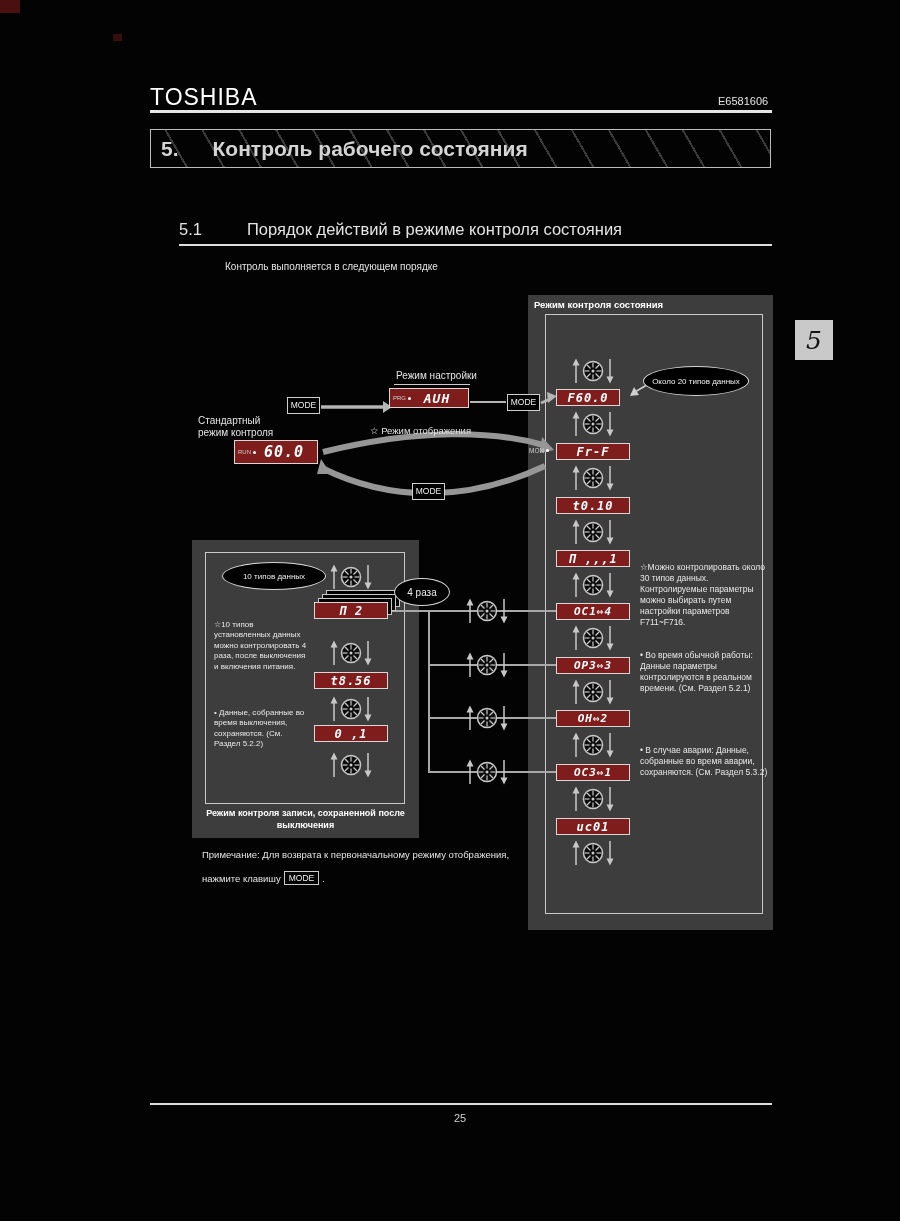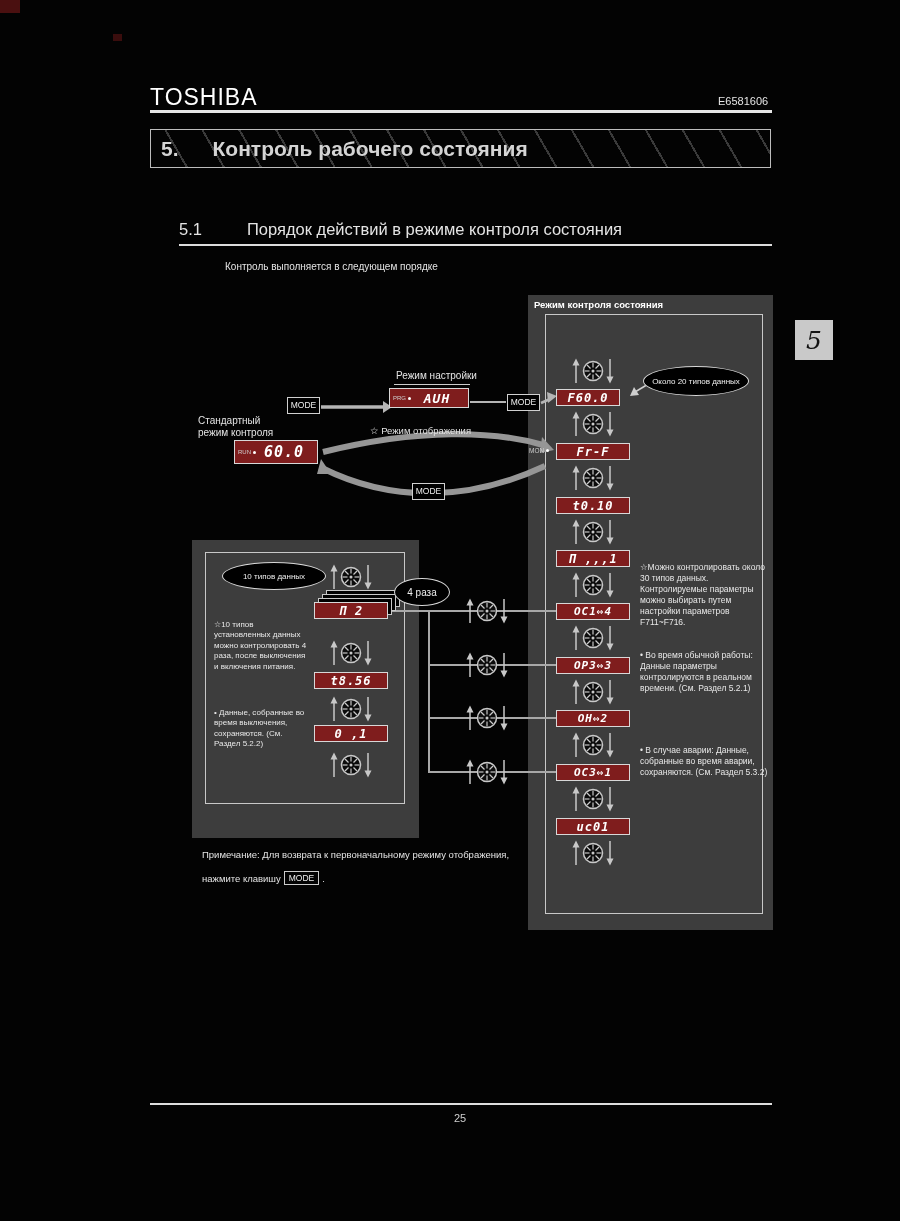--- a/index.html
+++ b/index.html
@@ -373,20 +373,24 @@
   <div class="ghost" style="left:322px;top:594px;"></div>
   <div class="ghost" style="left:318px;top:598px;"></div>
 
   <div class="disp seg" style="left:314px;top:602px;width:74px;height:17px;font-size:12px;">Π    2</div>
   <div class="disp seg" style="left:314px;top:672px;width:74px;height:17px;font-size:12px;">t8.56</div>
   <div class="disp seg" style="left:314px;top:725px;width:74px;height:17px;font-size:12px;">0 ,1</div>
 
   <div class="note" style="left:214px;top:620px;width:94px;font-size:8px;line-height:1.3;">☆10 типов установленных данных можно контролировать 4 раза, после выключения и включения питания.</div>
   <div class="note" style="left:214px;top:708px;width:94px;font-size:8px;line-height:1.3;">• Данные, собранные во время выключения, сохраняются. (См. Раздел 5.2.2)</div>
 
+  <div class="abs" style="left:192px;top:808px;width:227px;text-align:center;font-size:9px;font-weight:bold;color:#fff;line-height:1.3;z-index:5;">
+    <div>Режим контроля записи, сохраненной после</div>
+    <div>выключения</div>
+  </div>
 
   <div class="hline" style="left:392px;top:610px;width:164px;"></div>
   <div class="vline" style="left:428px;top:610px;height:163px;"></div>
   <div class="hline" style="left:428px;top:664px;width:128px;"></div>
   <div class="hline" style="left:428px;top:717px;width:128px;"></div>
   <div class="hline" style="left:428px;top:771px;width:128px;"></div>
 
   <div class="dial" style="left:465px;top:596px;"><svg width="44" height="30" viewBox="0 0 44 30">
         <line x1="5" y1="27" x2="5" y2="8" stroke="#c8c8c8" stroke-width="1.5"></line>
         <polygon points="1.5,9.5 8.5,9.5 5,2.5" fill="#c8c8c8"></polygon>

